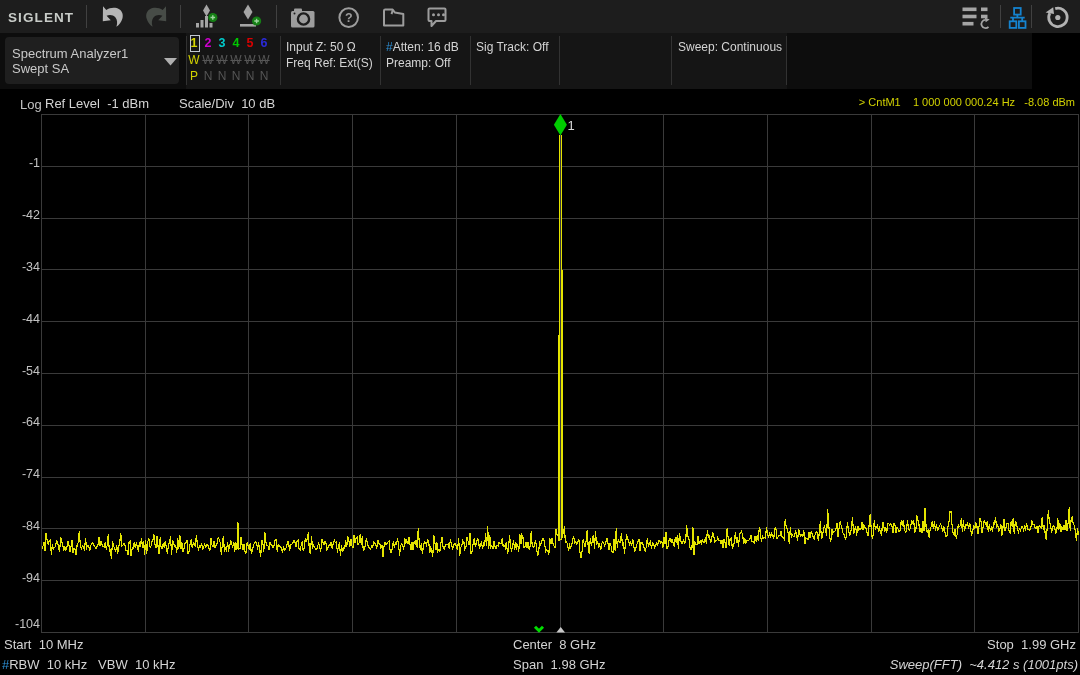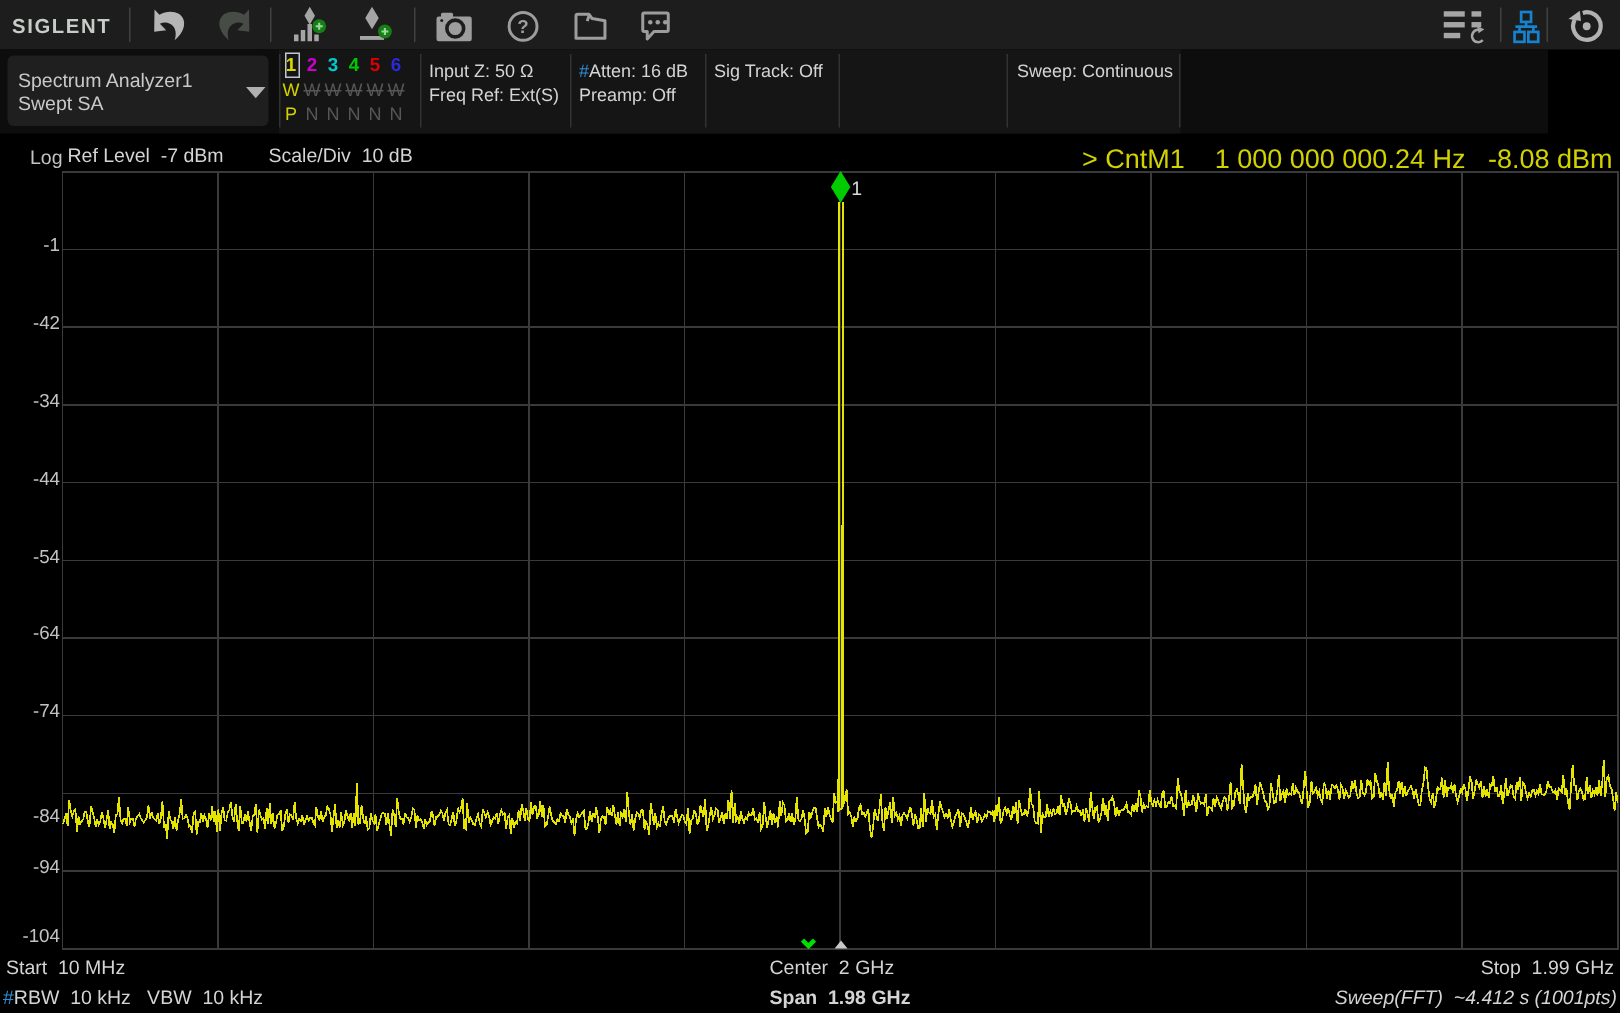--- a/index.html
+++ b/index.html
@@ -13,21 +13,21 @@
 #cols { position:absolute; left:186px; top:0; width:601px; height:56px;
   background:#151515; }
 .csep { position:absolute; top:3px; width:1px; height:49px; background:#323232; }
 .c2 { position:absolute; color:#d4d4d4; font-size:12px; line-height:16px;
   white-space:pre; }
 #dd { position:absolute; left:5px; top:4px; width:174px; height:47px;
   background:#1f1f1f; border-radius:4px; color:#c9c9c9; font-size:13px; }
 .ylab { position:absolute; right:1040px; width:38px; text-align:right;
   color:#c2c2c2; font-size:12.5px; height:15px; line-height:15px; }
 .wh { color:#d4d4d4; font-size:13px; white-space:pre; }
-.yl { color:#d2d200; font-size:18px; white-space:pre; }
+.yl { color:#d2d200; font-size:11px; white-space:pre; }
 .blue { color:#2d8fd5; }
 .tnum { position:absolute; width:14px; text-align:center; font-size:12.5px;
   font-weight:bold; top:3px; }
 .trow { position:absolute; width:14px; text-align:center; font-size:12px;
   top:20px; color:#565656; }
 .prow { position:absolute; width:14px; text-align:center; font-size:12px;
   top:36px; color:#565656; }
 svg { display:block; }
 </style></head><body>
 <div id="root">
@@ -154,33 +154,33 @@
   <div class="prow" style="left:257px">N</div>
 
   <div class="c2" style="left:286px;top:6px;">Input Z: 50 Ω
 Freq Ref: Ext(S)</div>
   <div class="c2" style="left:386px;top:6px;"><span class="blue">#</span>Atten: 16 dB
 Preamp: Off</div>
   <div class="c2" style="left:476px;top:6px;">Sig Track: Off</div>
   <div class="c2" style="left:678px;top:6px;">Sweep: Continuous</div>
 </div>
 
-<div class="abs wh" style="left:45px;top:96px;">Ref Level  -7 dBm</div>
+<div class="abs wh" style="left:45px;top:96px;">Ref Level  -1 dBm</div>
 <div class="abs wh" style="left:179px;top:96px;">Scale/Div  10 dB</div>
 <div class="abs yl" style="right:5px;top:96px;">&gt; CntM1    1 000 000 000.24 Hz   -8.08 dBm</div>
 
 <div class="abs wh" style="left:20px;top:97px;font-size:13px;color:#c2c2c2;">Log</div>
 <div class="ylab" style="top:156px">-1</div>
     <div class="ylab" style="top:208px">-42</div>
     <div class="ylab" style="top:260px">-34</div>
     <div class="ylab" style="top:312px">-44</div>
     <div class="ylab" style="top:364px">-54</div>
     <div class="ylab" style="top:415px">-64</div>
     <div class="ylab" style="top:467px">-74</div>
-    <div class="ylab" style="top:537px">-84</div>
+    <div class="ylab" style="top:519px">-84</div>
     <div class="ylab" style="top:571px">-94</div>
     <div class="ylab" style="top:617px">-104</div>
 <svg class="abs" style="left:0;top:0" width="1080" height="675" viewBox="0 0 1080 675">
   <g stroke="#3a3a3a" stroke-width="1" shape-rendering="crispEdges">
     <rect x="41.5" y="114.5" width="1037.0" height="518.0" fill="none"></rect>
     <line x1="145.2" y1="114.5" x2="145.2" y2="632.5"></line>
         <line x1="248.9" y1="114.5" x2="248.9" y2="632.5"></line>
         <line x1="352.6" y1="114.5" x2="352.6" y2="632.5"></line>
         <line x1="456.3" y1="114.5" x2="456.3" y2="632.5"></line>
         <line x1="560.0" y1="114.5" x2="560.0" y2="632.5"></line>
@@ -199,18 +199,18 @@
         <line x1="41.5" y1="580.7" x2="1078.5" y2="580.7"></line>
   </g>
   <polyline points="42.0,549.2 43.0,546.1 44.1,542.3 45.1,550.6 46.1,533.1 47.2,541.0 48.2,544.2 49.3,540.5 50.3,539.7 51.3,554.5 52.4,544.3 53.4,549.2 54.4,547.5 55.5,546.3 56.5,541.0 57.5,541.2 58.6,547.8 59.6,551.4 60.7,537.2 61.7,541.5 62.7,545.0 63.8,551.0 64.8,546.2 65.8,549.9 66.9,547.2 67.9,541.4 68.9,545.3 70.0,552.1 71.0,546.8 72.1,540.1 73.1,552.8 74.1,548.2 75.2,549.5 76.2,555.4 77.2,543.4 78.3,542.7 79.3,531.1 80.4,546.7 81.4,548.9 82.4,545.9 83.5,546.1 84.5,550.5 85.5,538.0 86.6,548.0 87.6,545.7 88.6,545.8 89.7,551.0 90.7,545.5 91.8,544.0 92.8,542.7 93.8,545.4 94.9,546.9 95.9,548.5 96.9,546.6 98.0,544.4 99.0,536.8 100.0,545.7 101.1,541.2 102.1,545.2 103.2,546.4 104.2,547.2 105.2,542.1 106.3,549.4 107.3,544.7 108.3,534.2 109.4,552.0 110.4,549.2 111.4,559.0 112.5,540.8 113.5,546.0 114.6,548.1 115.6,552.4 116.6,544.8 117.7,553.6 118.7,546.8 119.7,542.6 120.8,533.0 121.8,545.9 122.8,545.5 123.9,543.3 124.9,545.1 126.0,550.9 127.0,550.4 128.0,555.3 129.1,542.2 130.1,541.1 131.1,556.3 132.2,548.0 133.2,548.1 134.2,542.1 135.3,548.1 136.3,543.4 137.4,546.3 138.4,551.9 139.4,542.3 140.5,546.9 141.5,537.7 142.5,548.2 143.6,540.8 144.6,554.8 145.6,539.6 146.7,553.9 147.7,542.0 148.8,538.3 149.8,546.9 150.8,547.1 151.9,541.5 152.9,539.9 153.9,534.5 155.0,544.4 156.0,547.6 157.1,536.3 158.1,546.6 159.1,553.7 160.2,537.5 161.2,548.7 162.2,548.6 163.3,543.0 164.3,547.6 165.3,540.7 166.4,548.2 167.4,553.8 168.5,544.4 169.5,543.0 170.5,536.3 171.6,555.0 172.6,539.8 173.6,543.6 174.7,546.4 175.7,545.5 176.7,552.5 177.8,538.5 178.8,549.2 179.9,535.2 180.9,549.1 181.9,542.4 183.0,552.3 184.0,548.6 185.0,543.1 186.1,542.5 187.1,540.3 188.1,554.1 189.2,551.1 190.2,543.1 191.3,539.6 192.3,548.4 193.3,542.9 194.4,543.7 195.4,546.6 196.4,534.6 197.5,545.9 198.5,549.0 199.5,546.0 200.6,547.3 201.6,543.4 202.7,549.8 203.7,546.7 204.7,544.3 205.8,546.9 206.8,544.9 207.8,545.1 208.9,548.5 209.9,550.2 210.9,538.2 212.0,545.1 213.0,546.4 214.1,540.6 215.1,548.1 216.1,544.9 217.2,543.4 218.2,537.5 219.2,539.1 220.3,543.1 221.3,554.6 222.4,544.0 223.4,535.9 224.4,551.9 225.5,546.8 226.5,551.6 227.5,541.6 228.6,550.1 229.6,547.7 230.6,540.0 231.7,544.3 232.7,546.6 233.8,541.8 234.8,551.7 235.8,542.4 236.9,550.3 237.9,522.0 238.9,549.1 240.0,548.7 241.0,536.9 242.0,544.8 243.1,549.5 244.1,544.4 245.2,553.3 246.2,552.3 247.2,542.3 248.3,546.9 249.3,548.8 250.3,542.9 251.4,554.1 252.4,549.9 253.4,546.5 254.5,542.3 255.5,542.0 256.6,542.5 257.6,549.9 258.6,542.0 259.7,550.4 260.7,557.3 261.7,539.6 262.8,543.0 263.8,551.5 264.8,531.9 265.9,541.9 266.9,545.8 268.0,545.9 269.0,549.6 270.0,541.9 271.1,544.8 272.1,545.4 273.1,547.8 274.2,545.0 275.2,539.0 276.2,539.7 277.3,551.9 278.3,543.7 279.4,546.6 280.4,546.2 281.4,547.9 282.5,552.6 283.5,546.3 284.5,549.9 285.6,548.5 286.6,547.3 287.7,540.8 288.7,543.9 289.7,550.6 290.8,544.6 291.8,544.4 292.8,543.2 293.9,540.3 294.9,542.1 295.9,547.0 297.0,541.8 298.0,539.9 299.1,549.5 300.1,550.0 301.1,545.7 302.2,541.2 303.2,550.8 304.2,548.1 305.3,538.5 306.3,541.5 307.3,539.0 308.4,532.4 309.4,552.0 310.5,552.8 311.5,535.7 312.5,548.5 313.6,545.0 314.6,547.0 315.6,549.7 316.7,549.8 317.7,545.7 318.7,543.0 319.8,548.7 320.8,550.8 321.9,539.5 322.9,542.0 323.9,544.8 325.0,541.5 326.0,543.7 327.0,549.9 328.1,547.5 329.1,544.8 330.1,545.5 331.2,542.0 332.2,549.2 333.3,543.1 334.3,540.3 335.3,542.9 336.4,542.0 337.4,552.6 338.4,545.3 339.5,543.5 340.5,555.7 341.5,545.4 342.6,551.8 343.6,547.8 344.7,548.7 345.7,540.2 346.7,547.3 347.8,536.2 348.8,540.1 349.8,547.2 350.9,538.7 351.9,545.9 353.0,547.2 354.0,534.7 355.0,543.3 356.1,537.8 357.1,537.1 358.1,545.0 359.2,542.8 360.2,534.2 361.2,544.5 362.3,536.4 363.3,550.8 364.4,549.8 365.4,544.7 366.4,537.6 367.5,544.0 368.5,547.1 369.5,548.2 370.6,549.5 371.6,545.9 372.6,547.1 373.7,542.4 374.7,543.6 375.8,544.2 376.8,548.6 377.8,539.7 378.9,543.2 379.9,544.4 380.9,548.5 382.0,545.5 383.0,557.2 384.0,546.4 385.1,542.3 386.1,544.7 387.2,543.2 388.2,541.5 389.2,540.7 390.3,552.7 391.3,552.3 392.3,548.4 393.4,540.8 394.4,548.0 395.4,542.0 396.5,545.2 397.5,537.9 398.6,545.5 399.6,555.6 400.6,545.8 401.7,544.1 402.7,544.5 403.7,550.1 404.8,537.9 405.8,543.4 406.8,540.3 407.9,544.1 408.9,536.7 410.0,544.0 411.0,549.6 412.0,541.7 413.1,550.4 414.1,542.0 415.1,544.4 416.2,539.7 417.2,547.8 418.2,528.3 419.3,542.7 420.3,549.6 421.4,543.0 422.4,553.9 423.4,546.1 424.5,541.5 425.5,542.3 426.5,545.1 427.6,539.7 428.6,540.3 429.7,553.1 430.7,547.8 431.7,550.2 432.8,556.8 433.8,535.1 434.8,542.0 435.9,549.8 436.9,542.4 437.9,551.3 439.0,548.9 440.0,551.4 441.1,541.9 442.1,537.5 443.1,547.4 444.2,549.5 445.2,546.2 446.2,544.1 447.3,544.2 448.3,543.9 449.3,548.6 450.4,539.2 451.4,544.5 452.5,548.7 453.5,545.8 454.5,543.4 455.6,543.8 456.6,547.8 457.6,549.3 458.7,538.5 459.7,556.0 460.7,547.5 461.8,545.5 462.8,540.5 463.9,542.1 464.9,549.3 465.9,547.6 467.0,536.7 468.0,541.1 469.0,544.6 470.1,532.7 471.1,554.2 472.1,550.9 473.2,543.3 474.2,538.0 475.3,546.0 476.3,543.6 477.3,539.0 478.4,539.8 479.4,548.6 480.4,545.0 481.5,541.5 482.5,549.2 483.5,543.4 484.6,546.0 485.6,533.1 486.7,545.9 487.7,526.4 488.7,548.5 489.8,535.3 490.8,547.0 491.8,545.2 492.9,548.9 493.9,540.9 495.0,546.2 496.0,548.4 497.0,545.0 498.1,546.1 499.1,542.0 500.1,543.4 501.2,543.1 502.2,538.5 503.2,546.4 504.3,545.6 505.3,547.8 506.4,541.7 507.4,552.9 508.4,550.8 509.5,534.7 510.5,545.3 511.5,551.8 512.6,545.5 513.6,540.4 514.6,550.2 515.7,542.1 516.7,547.7 517.8,545.0 518.8,551.6 519.8,534.2 520.9,543.9 521.9,535.0 522.9,536.8 524.0,547.5 525.0,546.8 526.0,541.9 527.1,548.0 528.1,542.0 529.2,549.8 530.2,546.0 531.2,531.2 532.3,546.7 533.3,547.3 534.3,546.1 535.4,539.9 536.4,545.6 537.4,555.4 538.5,554.6 539.5,541.4 540.6,544.8 541.6,541.2 542.6,538.8 543.7,538.6 544.7,544.9 545.7,551.4 546.8,549.9 547.8,551.4 548.8,554.7 549.9,538.5 550.9,544.4 552.0,537.9 553.0,543.3 554.0,545.9 555.1,548.2 556.1,529.0 557.1,535.1 558.2,534.6 558.9,541.0 559.3,134.6 559.7,540.0 561.4,539.0 561.8,134.6 562.2,538.0 563.1,530.0 563.4,534.1 564.4,526.0 565.4,542.7 566.5,541.5 567.5,544.2 568.5,551.0 569.6,545.0 570.6,547.3 571.7,545.5 572.7,538.6 573.7,536.6 574.8,542.8 575.8,541.8 576.8,544.3 577.9,542.0 578.9,539.2 579.9,551.8 581.0,558.3 582.0,551.9 583.1,539.6 584.1,543.3 585.1,547.0 586.2,540.0 587.2,529.6 588.2,546.9 589.3,554.2 590.3,537.9 591.3,545.9 592.4,540.0 593.4,534.7 594.5,548.5 595.5,531.4 596.5,543.7 597.6,541.7 598.6,546.2 599.6,543.9 600.7,550.4 601.7,543.2 602.7,542.1 603.8,543.6 604.8,545.9 605.9,541.6 606.9,537.9 607.9,542.9 609.0,550.4 610.0,542.8 611.0,545.9 612.1,552.2 613.1,552.1 614.1,538.7 615.2,551.1 616.2,528.4 617.3,548.0 618.3,538.7 619.3,541.7 620.4,542.4 621.4,533.1 622.4,544.9 623.5,542.8 624.5,553.6 625.5,543.6 626.6,534.4 627.6,538.4 628.7,541.4 629.7,544.7 630.7,542.4 631.8,544.9 632.8,539.6 633.8,546.2 634.9,551.0 635.9,548.0 637.0,544.0 638.0,541.8 639.0,539.2 640.1,551.3 641.1,542.3 642.1,542.6 643.2,545.2 644.2,548.1 645.2,551.6 646.3,546.8 647.3,538.3 648.4,546.7 649.4,543.0 650.4,541.2 651.5,548.8 652.5,543.1 653.5,543.7 654.6,547.6 655.6,546.0 656.6,543.0 657.7,544.9 658.7,540.9 659.8,541.0 660.8,542.9 661.8,541.2 662.9,547.9 663.9,536.9 664.9,543.9 666.0,531.6 667.0,549.0 668.0,546.8 669.1,540.1 670.1,538.3 671.2,542.3 672.2,538.7 673.2,543.6 674.3,546.7 675.3,537.4 676.3,542.7 677.4,534.6 678.4,549.2 679.4,533.1 680.5,540.0 681.5,543.5 682.6,542.8 683.6,539.3 684.6,544.2 685.7,540.2 686.7,525.3 687.7,535.8 688.8,537.5 689.8,547.4 690.8,549.0 691.9,549.1 692.9,527.4 694.0,555.0 695.0,542.5 696.0,544.6 697.1,544.8 698.1,536.3 699.1,544.3 700.2,540.6 701.2,543.6 702.3,538.9 703.3,542.6 704.3,542.4 705.4,537.3 706.4,543.5 707.4,530.2 708.5,537.9 709.5,535.2 710.5,543.3 711.6,539.6 712.6,532.4 713.7,535.8 714.7,541.8 715.7,540.6 716.8,540.9 717.8,537.2 718.8,540.6 719.9,540.4 720.9,544.2 721.9,539.7 723.0,547.7 724.0,538.9 725.1,542.8 726.1,547.7 727.1,528.3 728.2,538.2 729.2,546.2 730.2,538.6 731.3,537.7 732.3,547.9 733.3,546.5 734.4,541.2 735.4,531.9 736.5,543.0 737.5,536.7 738.5,547.2 739.6,533.9 740.6,533.7 741.6,531.5 742.7,535.2 743.7,544.4 744.7,538.1 745.8,543.8 746.8,540.4 747.9,540.2 748.9,540.3 749.9,538.5 751.0,535.8 752.0,541.6 753.0,541.3 754.1,543.2 755.1,536.4 756.1,541.4 757.2,535.6 758.2,541.0 759.3,526.9 760.3,530.6 761.3,541.6 762.4,536.2 763.4,538.5 764.4,537.4 765.5,538.0 766.5,526.8 767.6,534.9 768.6,537.1 769.6,533.5 770.7,537.0 771.7,533.5 772.7,536.5 773.8,538.1 774.8,528.8 775.8,527.4 776.9,538.3 777.9,537.5 779.0,534.9 780.0,535.4 781.0,530.7 782.1,537.4 783.1,537.0 784.1,538.7 785.2,518.6 786.2,527.3 787.2,529.0 788.3,534.2 789.3,543.8 790.4,526.6 791.4,538.3 792.4,534.6 793.5,536.8 794.5,536.1 795.5,530.2 796.6,535.5 797.6,541.4 798.6,528.7 799.7,533.7 800.7,535.8 801.8,535.0 802.8,536.5 803.8,529.6 804.9,544.2 805.9,538.0 806.9,538.6 808.0,540.0 809.0,531.9 810.0,537.6 811.1,531.6 812.1,533.5 813.2,537.2 814.2,539.1 815.2,534.0 816.3,531.5 817.3,532.5 818.3,540.7 819.4,531.9 820.4,521.3 821.4,538.5 822.5,537.3 823.5,528.0 824.6,526.3 825.6,530.1 826.6,535.9 827.7,509.4 828.7,524.0 829.7,537.3 830.8,542.1 831.8,528.7 832.8,533.3 833.9,531.2 834.9,531.5 836.0,528.6 837.0,522.8 838.0,536.5 839.1,528.0 840.1,521.4 841.1,525.2 842.2,529.0 843.2,533.8 844.3,535.1 845.3,539.3 846.3,537.1 847.4,522.0 848.4,528.5 849.4,535.3 850.5,534.7 851.5,527.3 852.5,516.7 853.6,534.1 854.6,529.4 855.7,527.1 856.7,535.6 857.7,525.7 858.8,529.8 859.8,528.7 860.8,529.5 861.9,522.3 862.9,530.1 863.9,525.1 865.0,527.8 866.0,528.3 867.1,533.0 868.1,535.9 869.1,525.3 870.2,513.8 871.2,528.5 872.2,538.5 873.3,534.2 874.3,520.5 875.3,529.0 876.4,527.6 877.4,525.3 878.5,530.5 879.5,527.7 880.5,532.9 881.6,535.0 882.6,521.8 883.6,524.2 884.7,532.4 885.7,526.9 886.7,533.0 887.8,523.4 888.8,523.6 889.9,525.4 890.9,523.7 891.9,526.2 893.0,533.1 894.0,523.4 895.0,525.4 896.1,532.8 897.1,527.0 898.1,529.1 899.2,531.8 900.2,530.2 901.3,520.6 902.3,526.2 903.3,519.9 904.4,529.4 905.4,532.0 906.4,531.5 907.5,519.8 908.5,528.7 909.6,530.1 910.6,527.9 911.6,519.8 912.7,522.9 913.7,520.3 914.7,532.2 915.8,531.3 916.8,515.5 917.8,519.9 918.9,524.1 919.9,531.8 921.0,528.0 922.0,533.1 923.0,521.2 924.1,530.8 925.1,508.0 926.1,526.7 927.2,532.6 928.2,529.3 929.2,537.6 930.3,528.4 931.3,526.7 932.4,520.6 933.4,529.3 934.4,521.1 935.5,531.2 936.5,523.8 937.5,530.8 938.6,527.7 939.6,525.8 940.6,523.8 941.7,526.7 942.7,532.4 943.8,526.2 944.8,531.2 945.8,536.6 946.9,536.6 947.9,526.7 948.9,522.5 950.0,511.6 951.0,511.8 952.0,524.3 953.1,532.8 954.1,534.7 955.2,528.6 956.2,538.4 957.2,534.1 958.3,524.8 959.3,526.4 960.3,525.7 961.4,518.4 962.4,532.1 963.4,519.9 964.5,531.4 965.5,525.0 966.6,525.4 967.6,523.2 968.6,528.8 969.7,522.7 970.7,530.4 971.7,534.6 972.8,530.7 973.8,525.3 974.8,528.3 975.9,522.5 976.9,526.1 978.0,534.1 979.0,526.7 980.0,517.7 981.1,521.7 982.1,532.7 983.1,527.2 984.2,520.5 985.2,522.7 986.3,525.0 987.3,520.7 988.3,532.1 989.4,524.0 990.4,531.1 991.4,526.0 992.5,531.8 993.5,523.0 994.5,523.9 995.6,517.5 996.6,527.9 997.7,524.5 998.7,530.9 999.7,530.7 1000.8,523.6 1001.8,536.2 1002.8,529.1 1003.9,518.8 1004.9,530.8 1005.9,528.1 1007.0,523.4 1008.0,523.8 1009.1,531.3 1010.1,532.5 1011.1,521.5 1012.2,526.8 1013.2,518.3 1014.2,534.0 1015.3,521.6 1016.3,522.5 1017.3,528.5 1018.4,532.1 1019.4,528.7 1020.5,531.0 1021.5,527.1 1022.5,526.3 1023.6,530.2 1024.6,527.0 1025.6,529.3 1026.7,523.0 1027.7,529.5 1028.7,529.8 1029.8,530.0 1030.8,527.9 1031.9,520.6 1032.9,524.7 1033.9,524.4 1035.0,527.7 1036.0,528.5 1037.0,526.8 1038.1,533.3 1039.1,525.6 1040.1,526.8 1041.2,528.0 1042.2,516.6 1043.3,529.9 1044.3,525.4 1045.3,534.9 1046.4,539.9 1047.4,523.9 1048.4,510.0 1049.5,523.6 1050.5,523.7 1051.6,533.4 1052.6,527.2 1053.6,525.6 1054.7,528.4 1055.7,533.1 1056.7,532.6 1057.8,518.1 1058.8,529.5 1059.8,523.4 1060.9,532.0 1061.9,527.1 1063.0,529.6 1064.0,524.9 1065.0,530.3 1066.1,520.2 1067.1,530.8 1068.1,522.6 1069.2,507.0 1070.2,531.3 1071.2,518.8 1072.3,517.3 1073.3,524.2 1074.4,525.7 1075.4,532.4 1076.4,540.5 1077.5,528.3 1078.5,535.5" fill="none" stroke="#e4e400" stroke-width="1.15" shape-rendering="crispEdges"></polyline>
   <path d="M560.4 114 L566.9 124.7 L560.4 135.4 L553.9 124.7 Z" fill="#00cc00"></path>
   <text x="567.5" y="130" font-size="13" fill="#d8d8d8" font-family="Liberation Sans">1</text>
   <path d="M535 626.7 L539 630.7 L543 626.7" fill="none" stroke="#00dd00" stroke-width="3"></path>
   <path d="M556.4 632.4 L565 632.4 L560.7 627 Z" fill="#c8c8c8"></path>
 </svg>
 
 <div class="abs wh" style="left:4px;top:637px;">Start  10 MHz</div>
-<div class="abs wh" style="left:513px;top:637px;">Center  2 GHz</div>
+<div class="abs wh" style="left:513px;top:637px;">Center  8 GHz</div>
 <div class="abs wh" style="right:4px;top:637px;">Stop  1.99 GHz</div>
 <div class="abs wh" style="left:2px;top:657px;"><span class="blue">#</span>RBW  10 kHz   VBW  10 kHz</div>
-<div class="abs wh" style="left:513px;top:657px;font-weight:bold;">Span  1.98 GHz</div>
+<div class="abs wh" style="left:513px;top:657px;">Span  1.98 GHz</div>
 <div class="abs wh" style="right:2px;top:657px;font-style:italic;">Sweep(FFT)  ~4.412 s (1001pts)</div>
 
 </div>
 </body></html>

